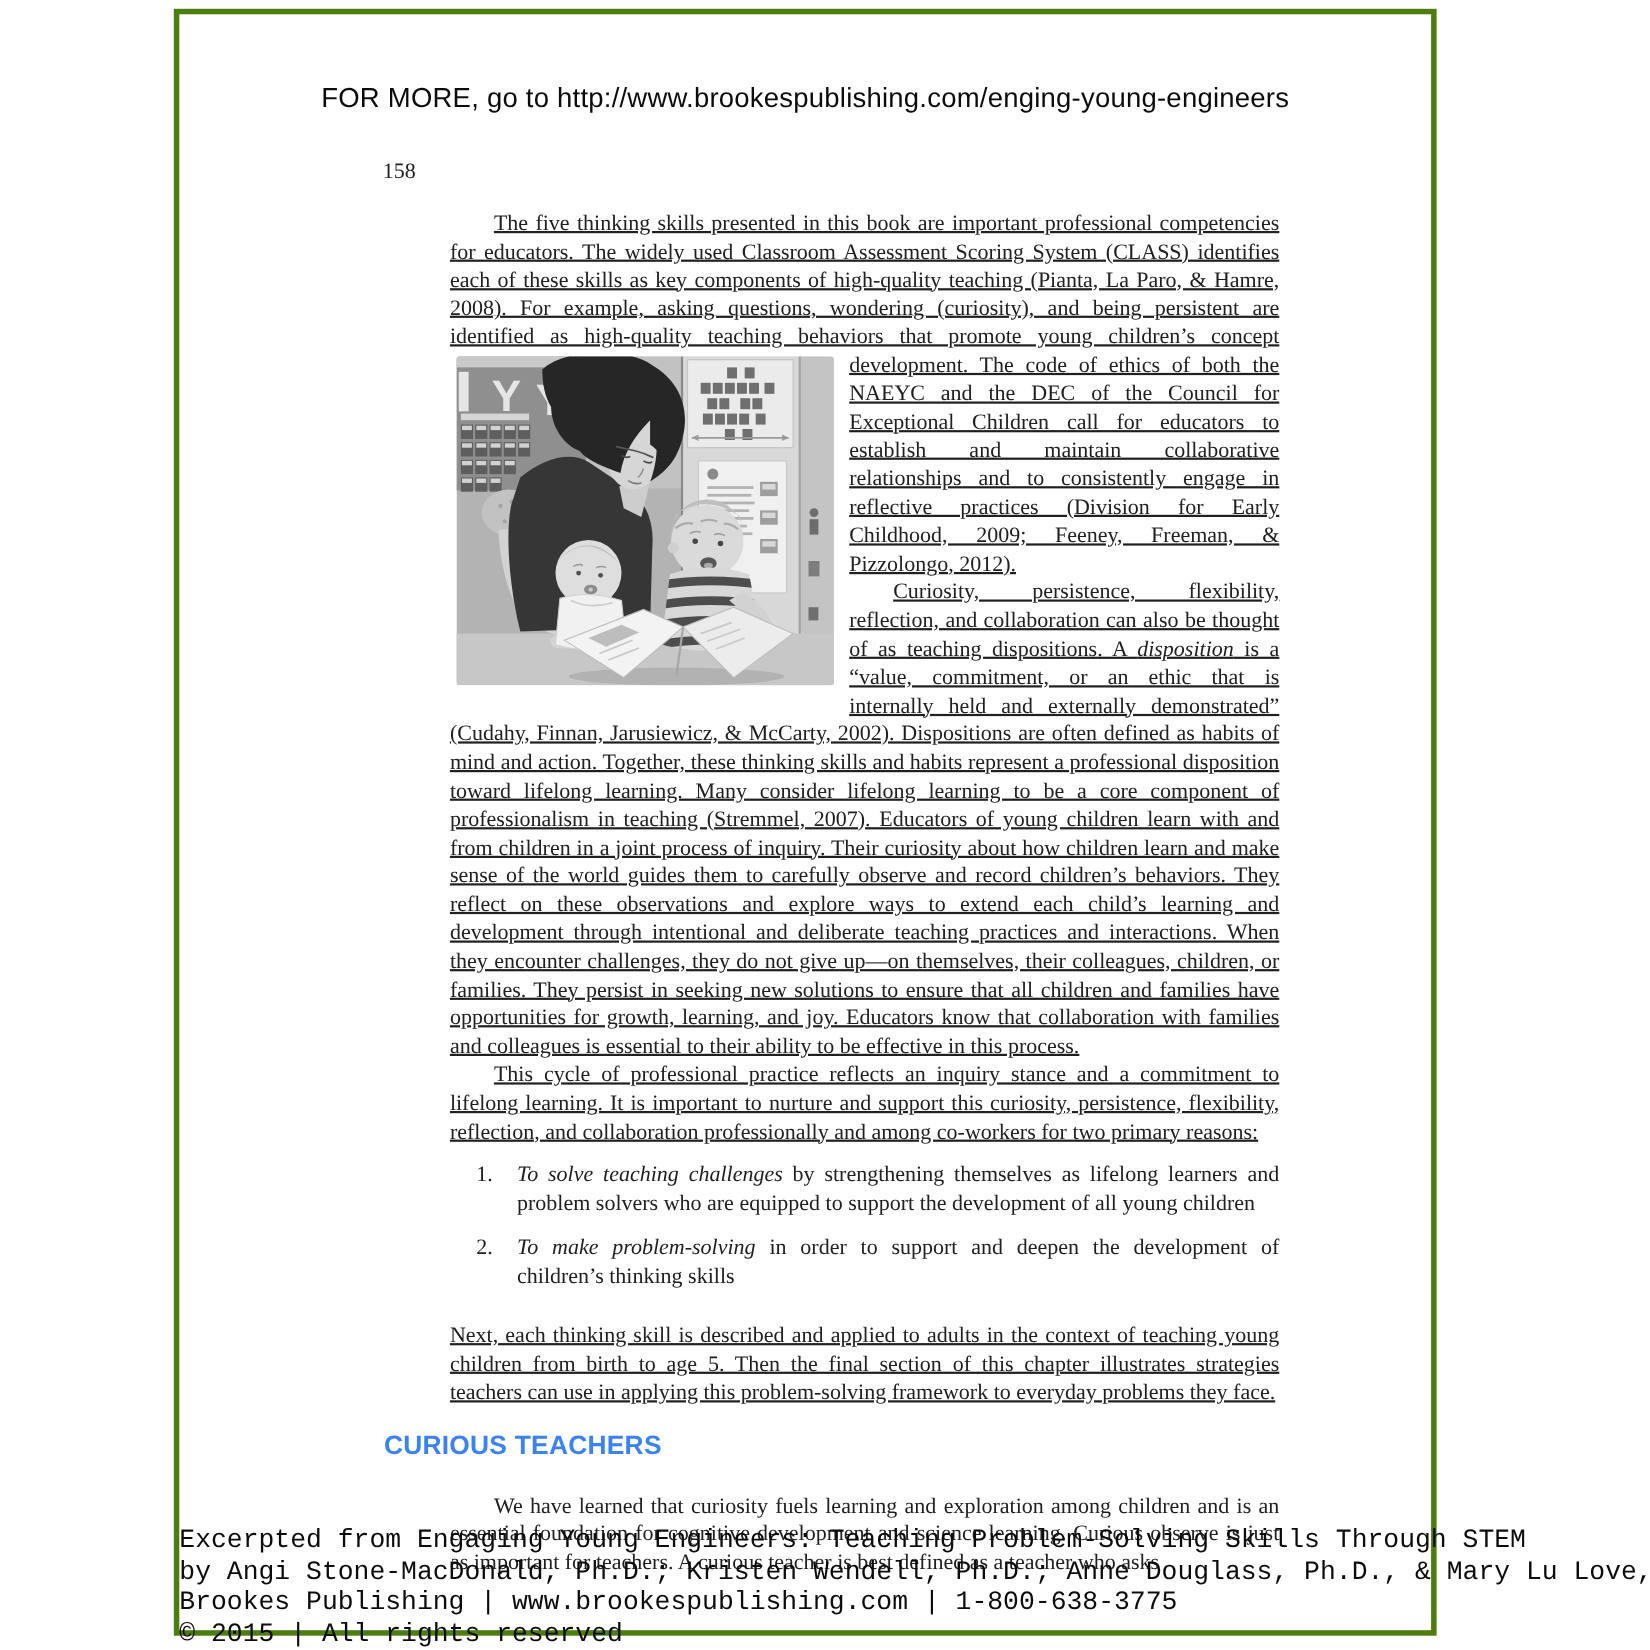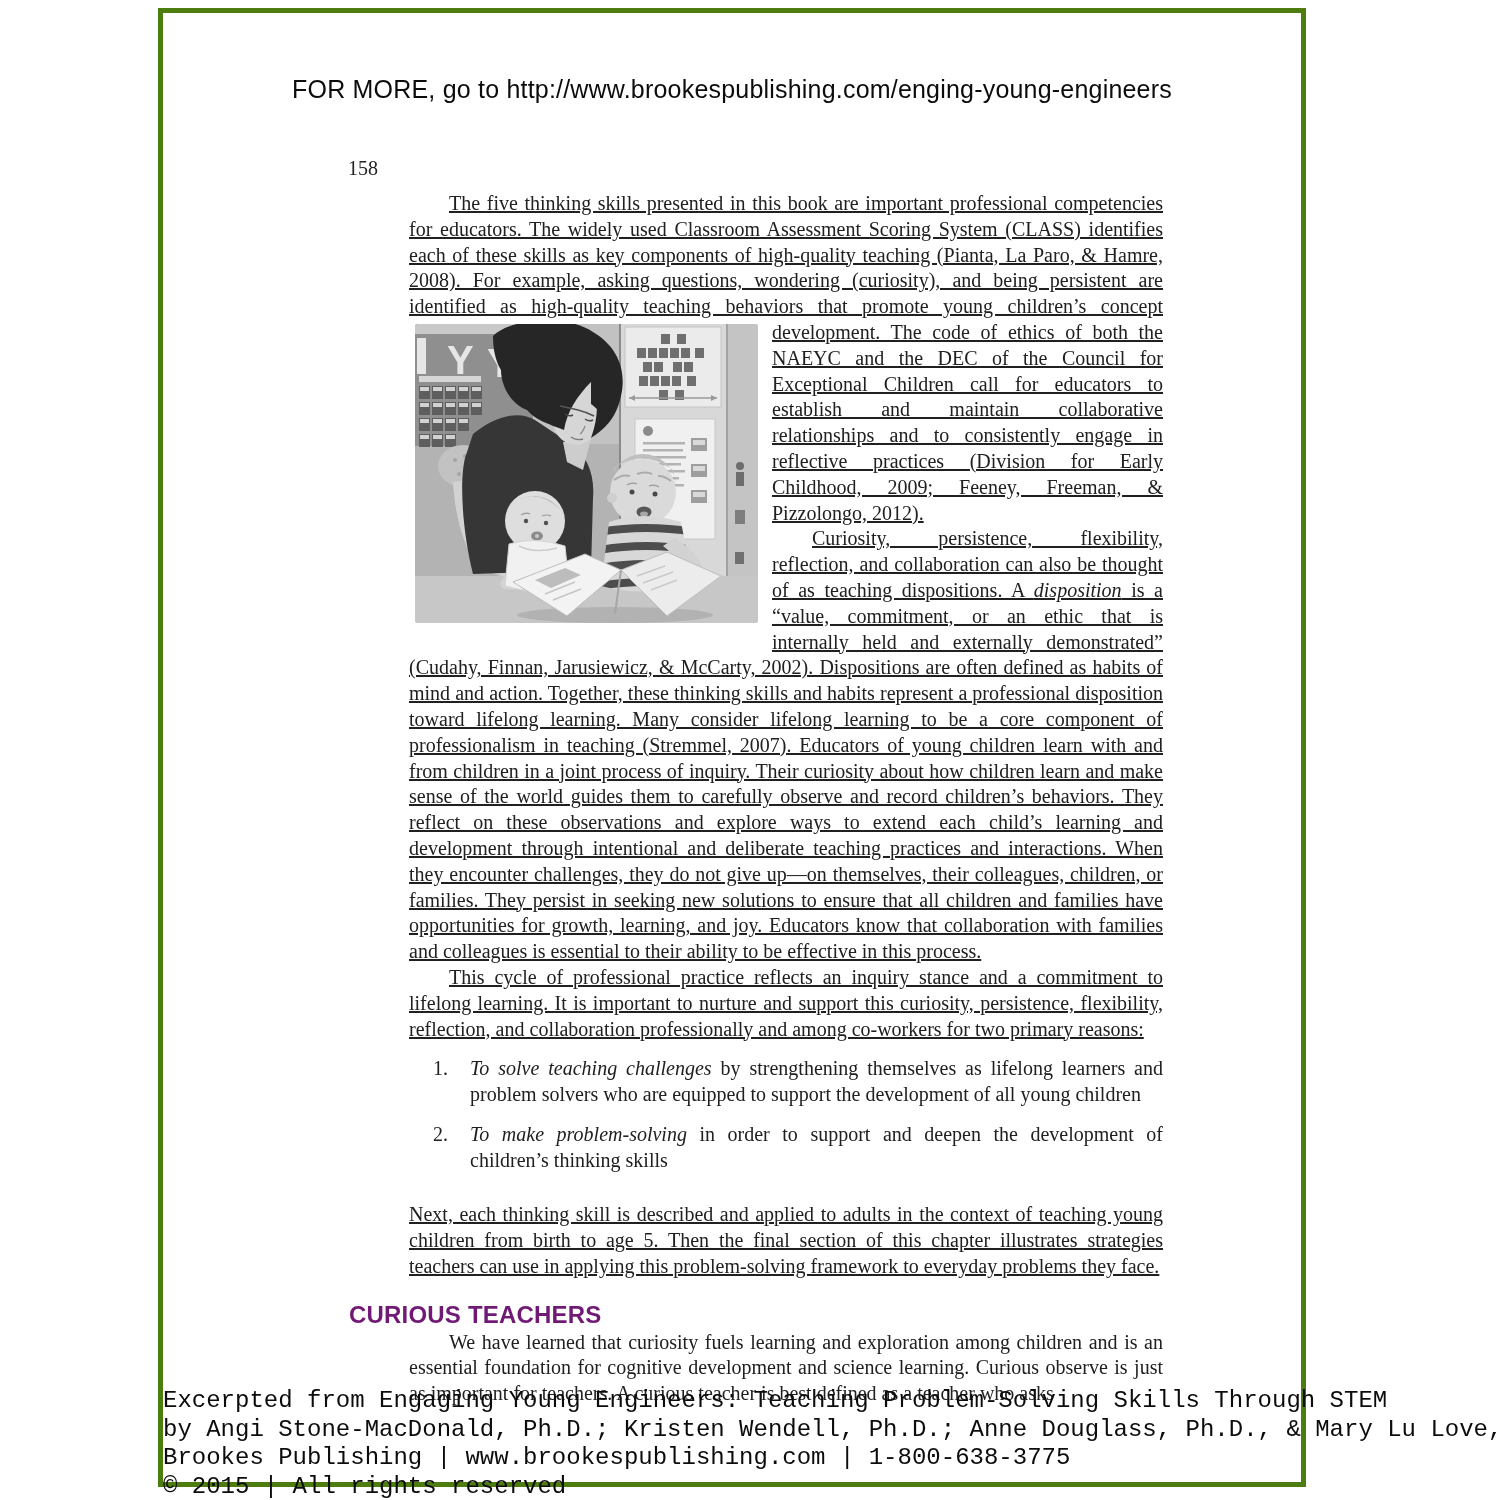--- a/index.html
+++ b/index.html
@@ -2,34 +2,34 @@
 <html><head>
 <meta charset="utf-8">
 <style>
   html,body{margin:0;padding:0;background:#ffffff;}
   .stage{position:relative;width:1500px;height:1500px;background:#ffffff;overflow:hidden;
          font-family:"Liberation Serif", serif;color:#1c1c1c;}
   .page-border{position:absolute;left:158px;top:8px;width:1138px;height:1469px;
                border:5px solid #4d7c0f;background:#ffffff;}
   .header-note{position:absolute;left:0;right:0;top:62px;text-align:center;
                font-family:"Liberation Sans", sans-serif;font-size:25px;color:#0c0c0c;letter-spacing:.2px;}
-  .folio{position:absolute;left:185px;top:144px;font-size:20px;color:#222;}
+  .folio{position:absolute;left:185px;top:132px;font-size:20px;color:#222;}
   .running-head{position:absolute;left:0;right:0;top:132px;text-align:center;font-size:20px;color:#222;}
   .body-text{position:absolute;left:246px;top:178px;width:754px;
              font-size:20px;line-height:25.8px;text-align:justify;color:#202020;}
   .para{margin:0;text-indent:40px;text-decoration:underline;}
   .para.no-indent{text-indent:0;}
   .photo-float{float:left;width:343px;height:299px;margin:4px 14px 14px 6px;display:block;}
   .photo-float svg{display:block;width:343px;height:299px;}
   .em{font-style:italic;}
   .list-item{position:relative;margin:14px 0 0 0;padding-left:61px;text-align:justify;}
   .list-num{position:absolute;left:24px;top:0;}
   .p-next{margin-top:29px;}
   .section-heading{font-family:"Liberation Sans", sans-serif;font-weight:bold;font-size:24px;
-                   color:#701a75;margin:22px 0 2px -60px;text-indent:0;letter-spacing:.2px;}
+                   color:#3b82f6;margin:22px 0 29px -60px;text-indent:0;letter-spacing:.2px;}
   .p-last{margin:0;text-indent:40px;}
   .footer{position:absolute;left:0;right:0;top:1374px;text-align:left;
           font-family:Liberation Mono, monospace;font-size:24px;line-height:28.5px;color:#0c0c0c;}
   .footer div{white-space:nowrap;}
 </style>
 </head>
 <body>
 
 <div class="stage">
   <div class="page-border">

